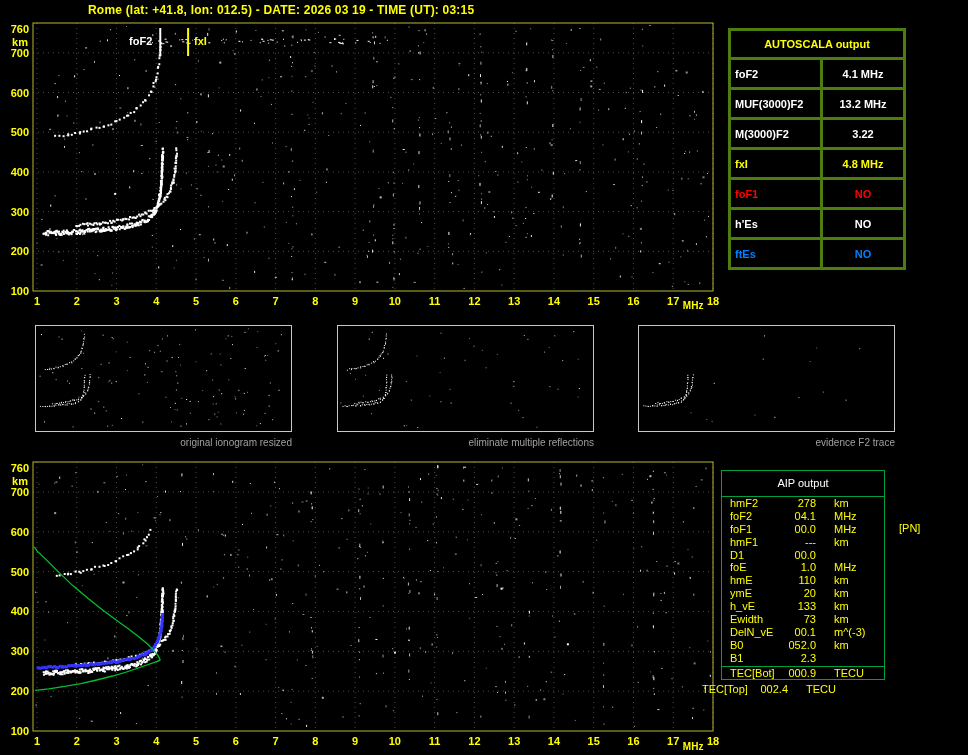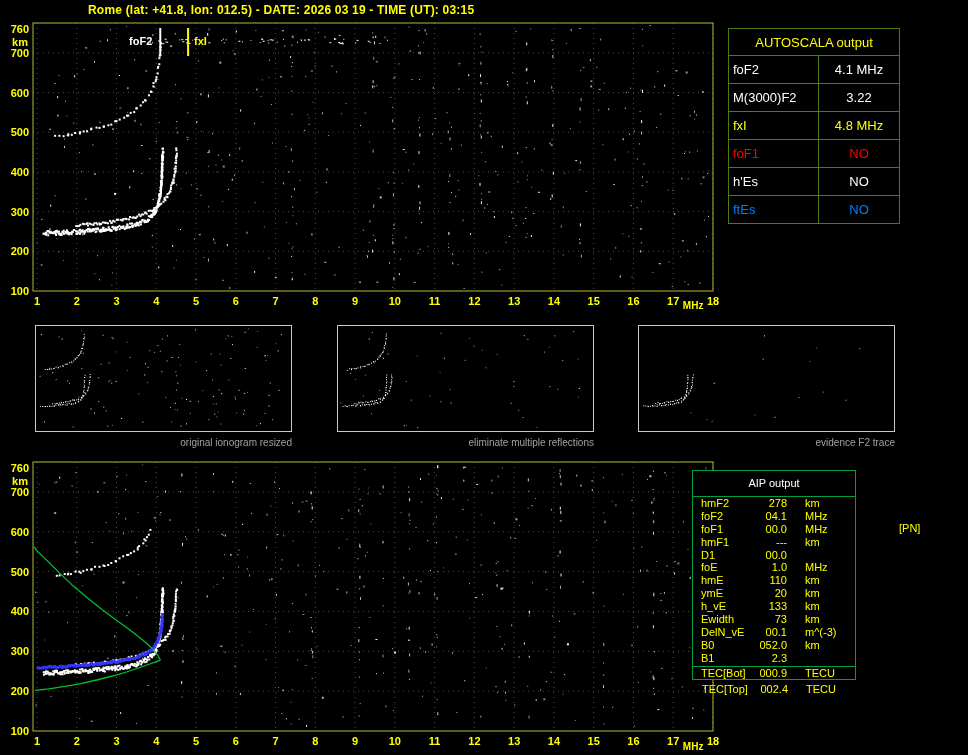--- a/index.html
+++ b/index.html
@@ -3,21 +3,21 @@
 <meta charset="utf-8">
 <style>
   html,body{margin:0;padding:0;background:#000}
   #screen{position:relative;width:968px;height:755px;background:#000;overflow:hidden;font-family:"Liberation Sans",sans-serif}
   .abs{position:absolute}
   #app-title{left:88px;top:3px;color:#ffff00;font-size:12px;font-weight:bold;letter-spacing:.2px}
   svg{display:block}
   .thumb{background:#000;border:1px solid #c8c8c8}
   .thumb-caption{color:#a0a0a0;font-size:10px;text-align:right}
   #autoscala-table{border-collapse:collapse;background:#000}
-  #autoscala-table td{border:1px solid #4d7c0f;font-size:13px;font-weight:normal;height:25px;background:#000}
+  #autoscala-table td{border:3px solid #4d7c0f;font-size:11px;font-weight:bold;height:25px;background:#000}
   #autoscala-table .as-title{color:#ffff00;text-align:center;width:162px;height:24px}
   #autoscala-table .as-label{width:84px;padding-left:4px}
   #autoscala-table .as-value{width:78px;text-align:center}
   #aip-box{border:1px solid #00a040;background:#000}
   .aip-title{color:#ffffff;font-size:11px;text-align:center;height:25px;line-height:25px;border-bottom:1px solid #00a040}
   .aip-row{display:flex;height:12.9px;line-height:12.9px;font-size:11px;color:#ffff00;padding-left:8px;white-space:nowrap}
   .aip-name{width:52px}
   .aip-val{width:34px;text-align:right}
   .aip-unit{padding-left:18px}
   .aip-sep{border-top:1px solid #00a040;height:0;margin-top:1px}
@@ -1112,20 +1112,24 @@
     </svg>
 
   <table id="autoscala-table" class="abs" style="left:728px;top:28px">
     <tbody id="autoscala-body">
       <tr>
         <td class="as-title" colspan="2">AUTOSCALA output</td>
       </tr>
     <tr>
           <td class="as-label" style="color: rgb(255, 255, 255);">foF2</td>
           <td class="as-value" style="color: rgb(255, 255, 255);">4.1 MHz</td>
+        </tr>
+        <tr>
+          <td class="as-label" style="color: rgb(255, 255, 255);">MUF(3000)F2</td>
+          <td class="as-value" style="color: rgb(255, 255, 255);">13.2 MHz</td>
         </tr>
         <tr>
           <td class="as-label" style="color: rgb(255, 255, 255);">M(3000)F2</td>
           <td class="as-value" style="color: rgb(255, 255, 255);">3.22</td>
         </tr>
         <tr>
           <td class="as-label" style="color: rgb(255, 255, 0);">fxI</td>
           <td class="as-value" style="color: rgb(255, 255, 0); margin-left: 31px;">4.8 MHz</td>
         </tr>
         <tr>
@@ -2718,21 +2722,21 @@
       </g>
       <g>
         <polyline points="35.0,235.4 48.9,233.8 64.8,231.4 80.7,228.6 96.6,225.0 112.6,221.0 126.5,217.0 138.4,213.0 148.3,209.5 155.1,207.1 160.3,205.1" fill="none" stroke="#00c030" stroke-width="1.3"></polyline>
       </g>
       <g>
         <polyline points="160.3,205.1 157.9,200.3 153.5,195.1 147.5,189.1 139.6,182.4 129.3,174.4 116.5,165.2 102.6,154.9 87.9,143.3 72.8,130.6 58.9,117.4 46.9,105.4 37.0,95.9 34.2,91.9" fill="none" stroke="#00c030" stroke-width="1.3"></polyline>
       </g>
       <rect x="33" y="7" width="680" height="269" fill="none" stroke="#b8b832" stroke-width="1"></rect>
     </svg>
 
-  <div id="aip-box" class="abs" style="left:692px;top:470px;width:162px">
+  <div id="aip-box" class="abs" style="left:721px;top:470px;width:162px">
     <div class="aip-title">AIP output</div>
     <div id="aip-rows">
         <div class="aip-row">
           <span class="aip-name">hmF2</span>
           <span class="aip-val">278</span>
           <span class="aip-unit">km</span>
         </div>
         <div class="aip-row">
           <span class="aip-name">foF2</span>
           <span class="aip-val">04.1</span>

